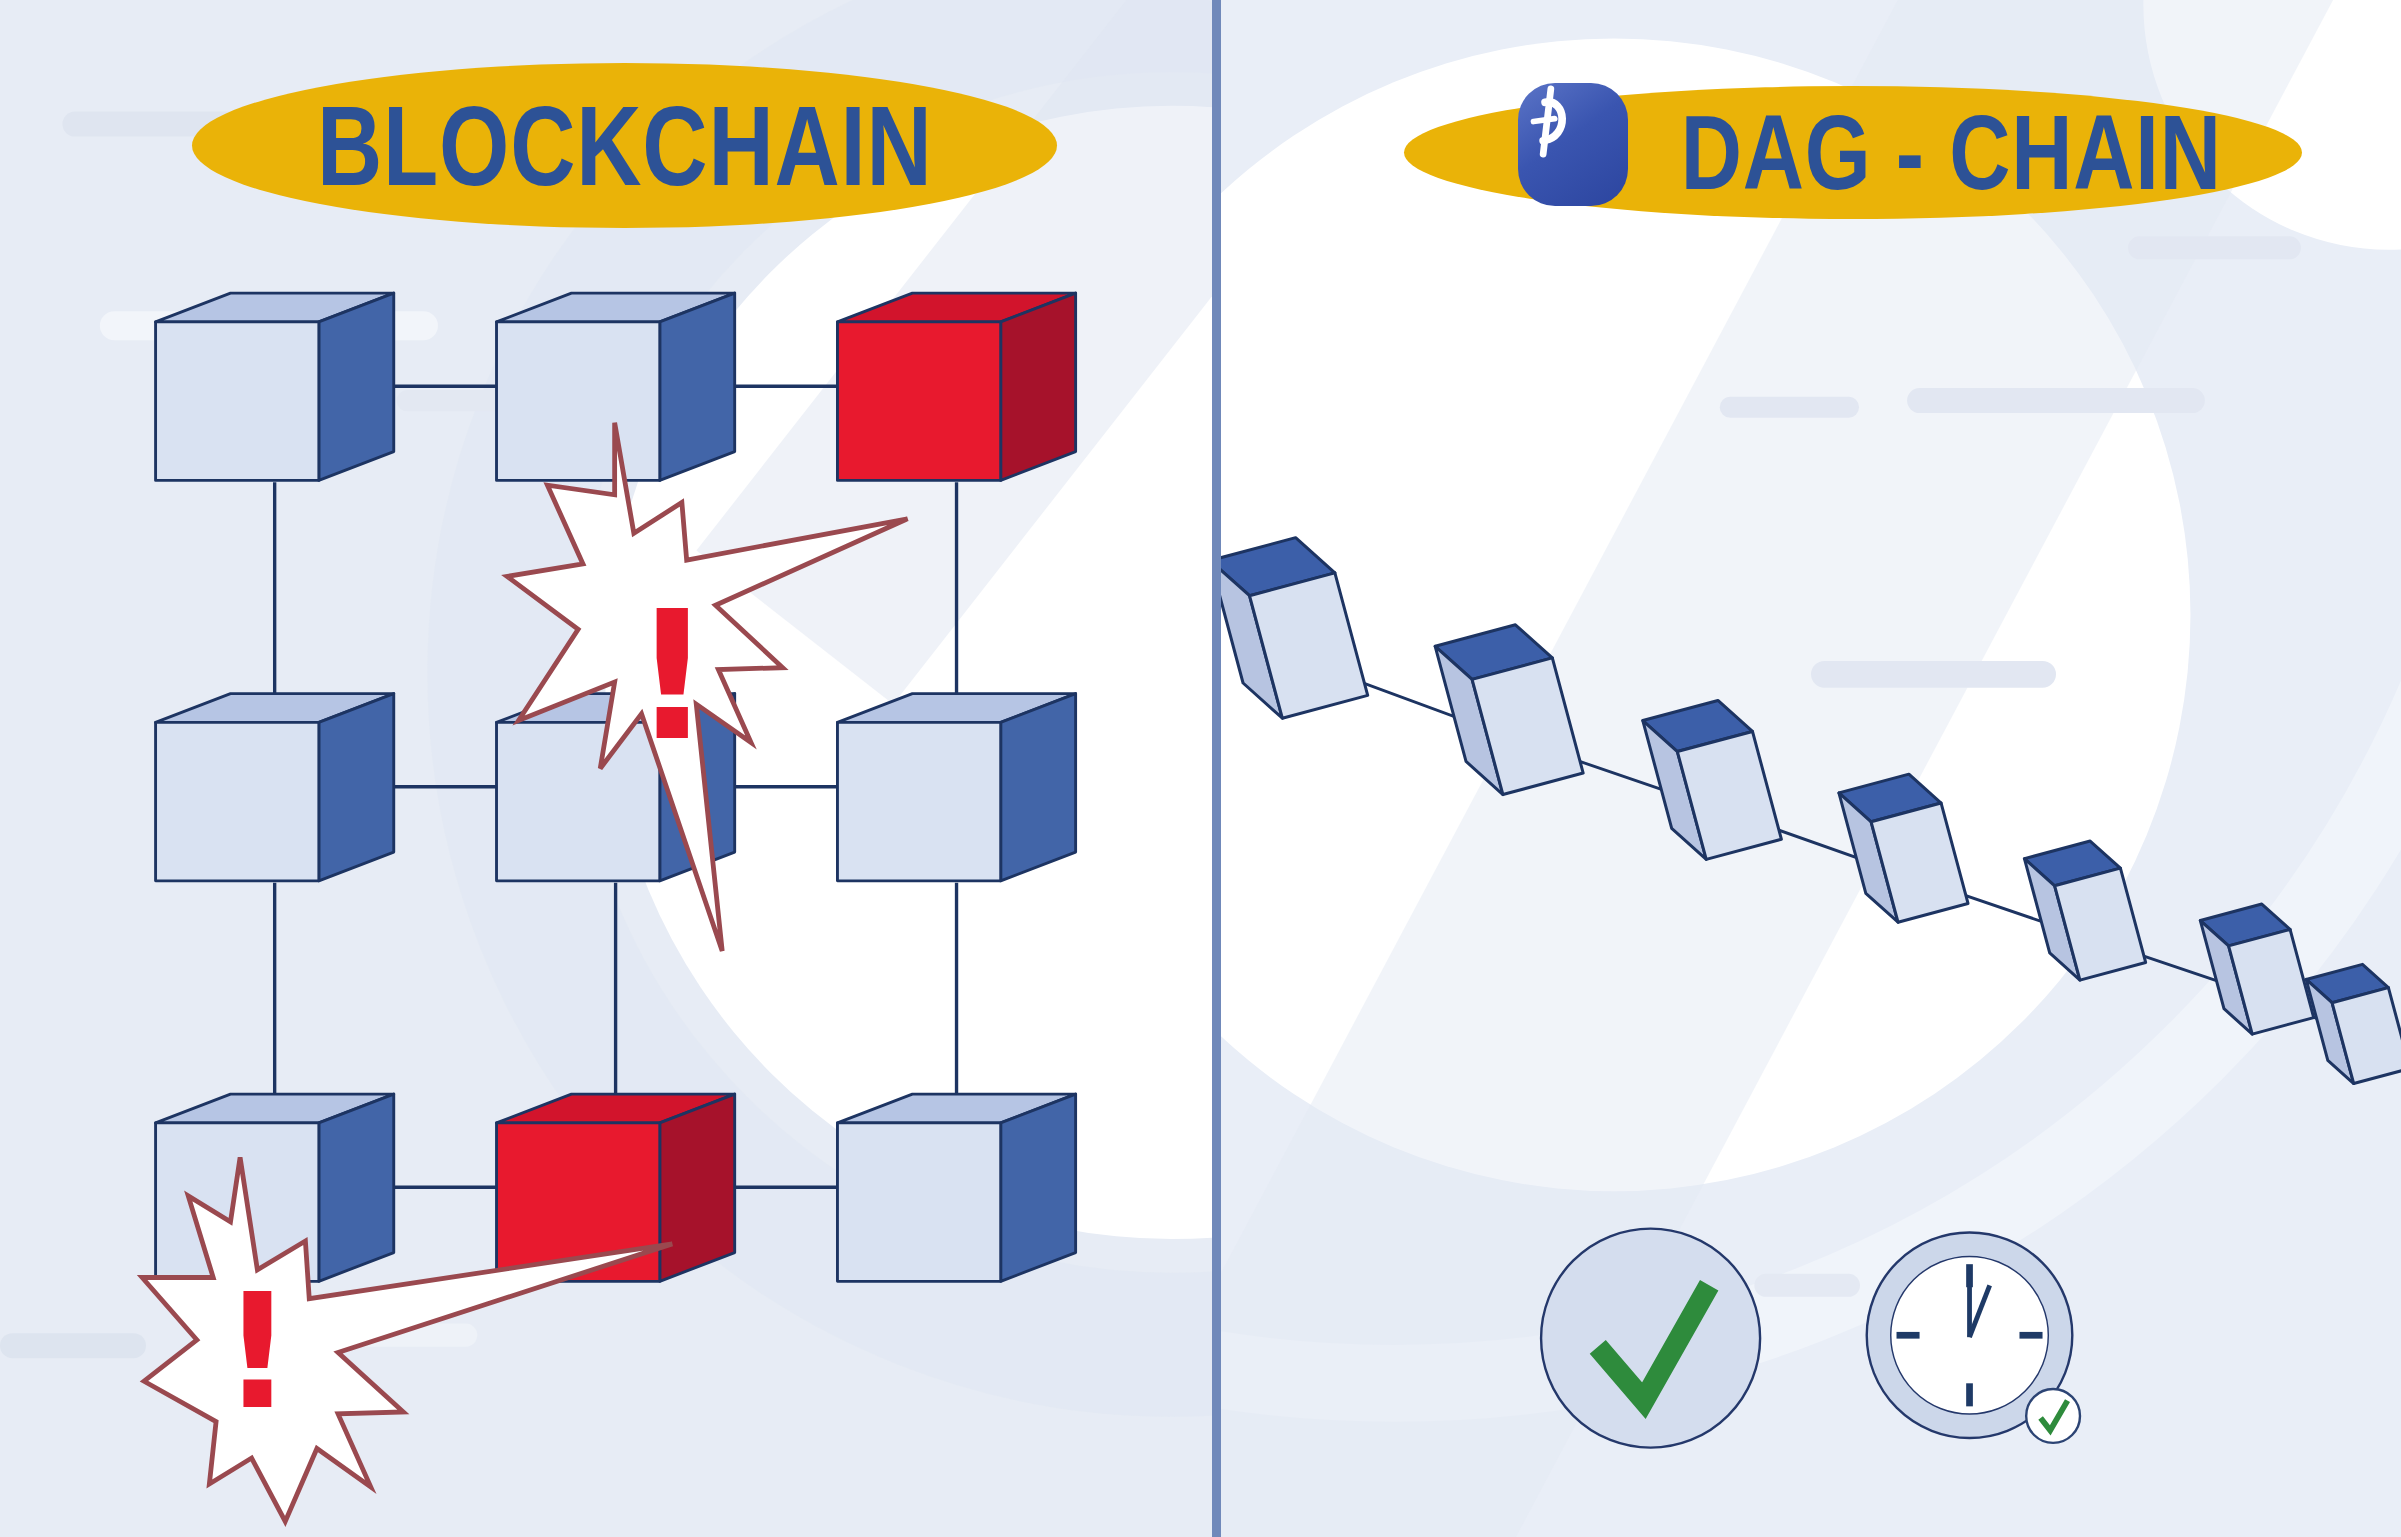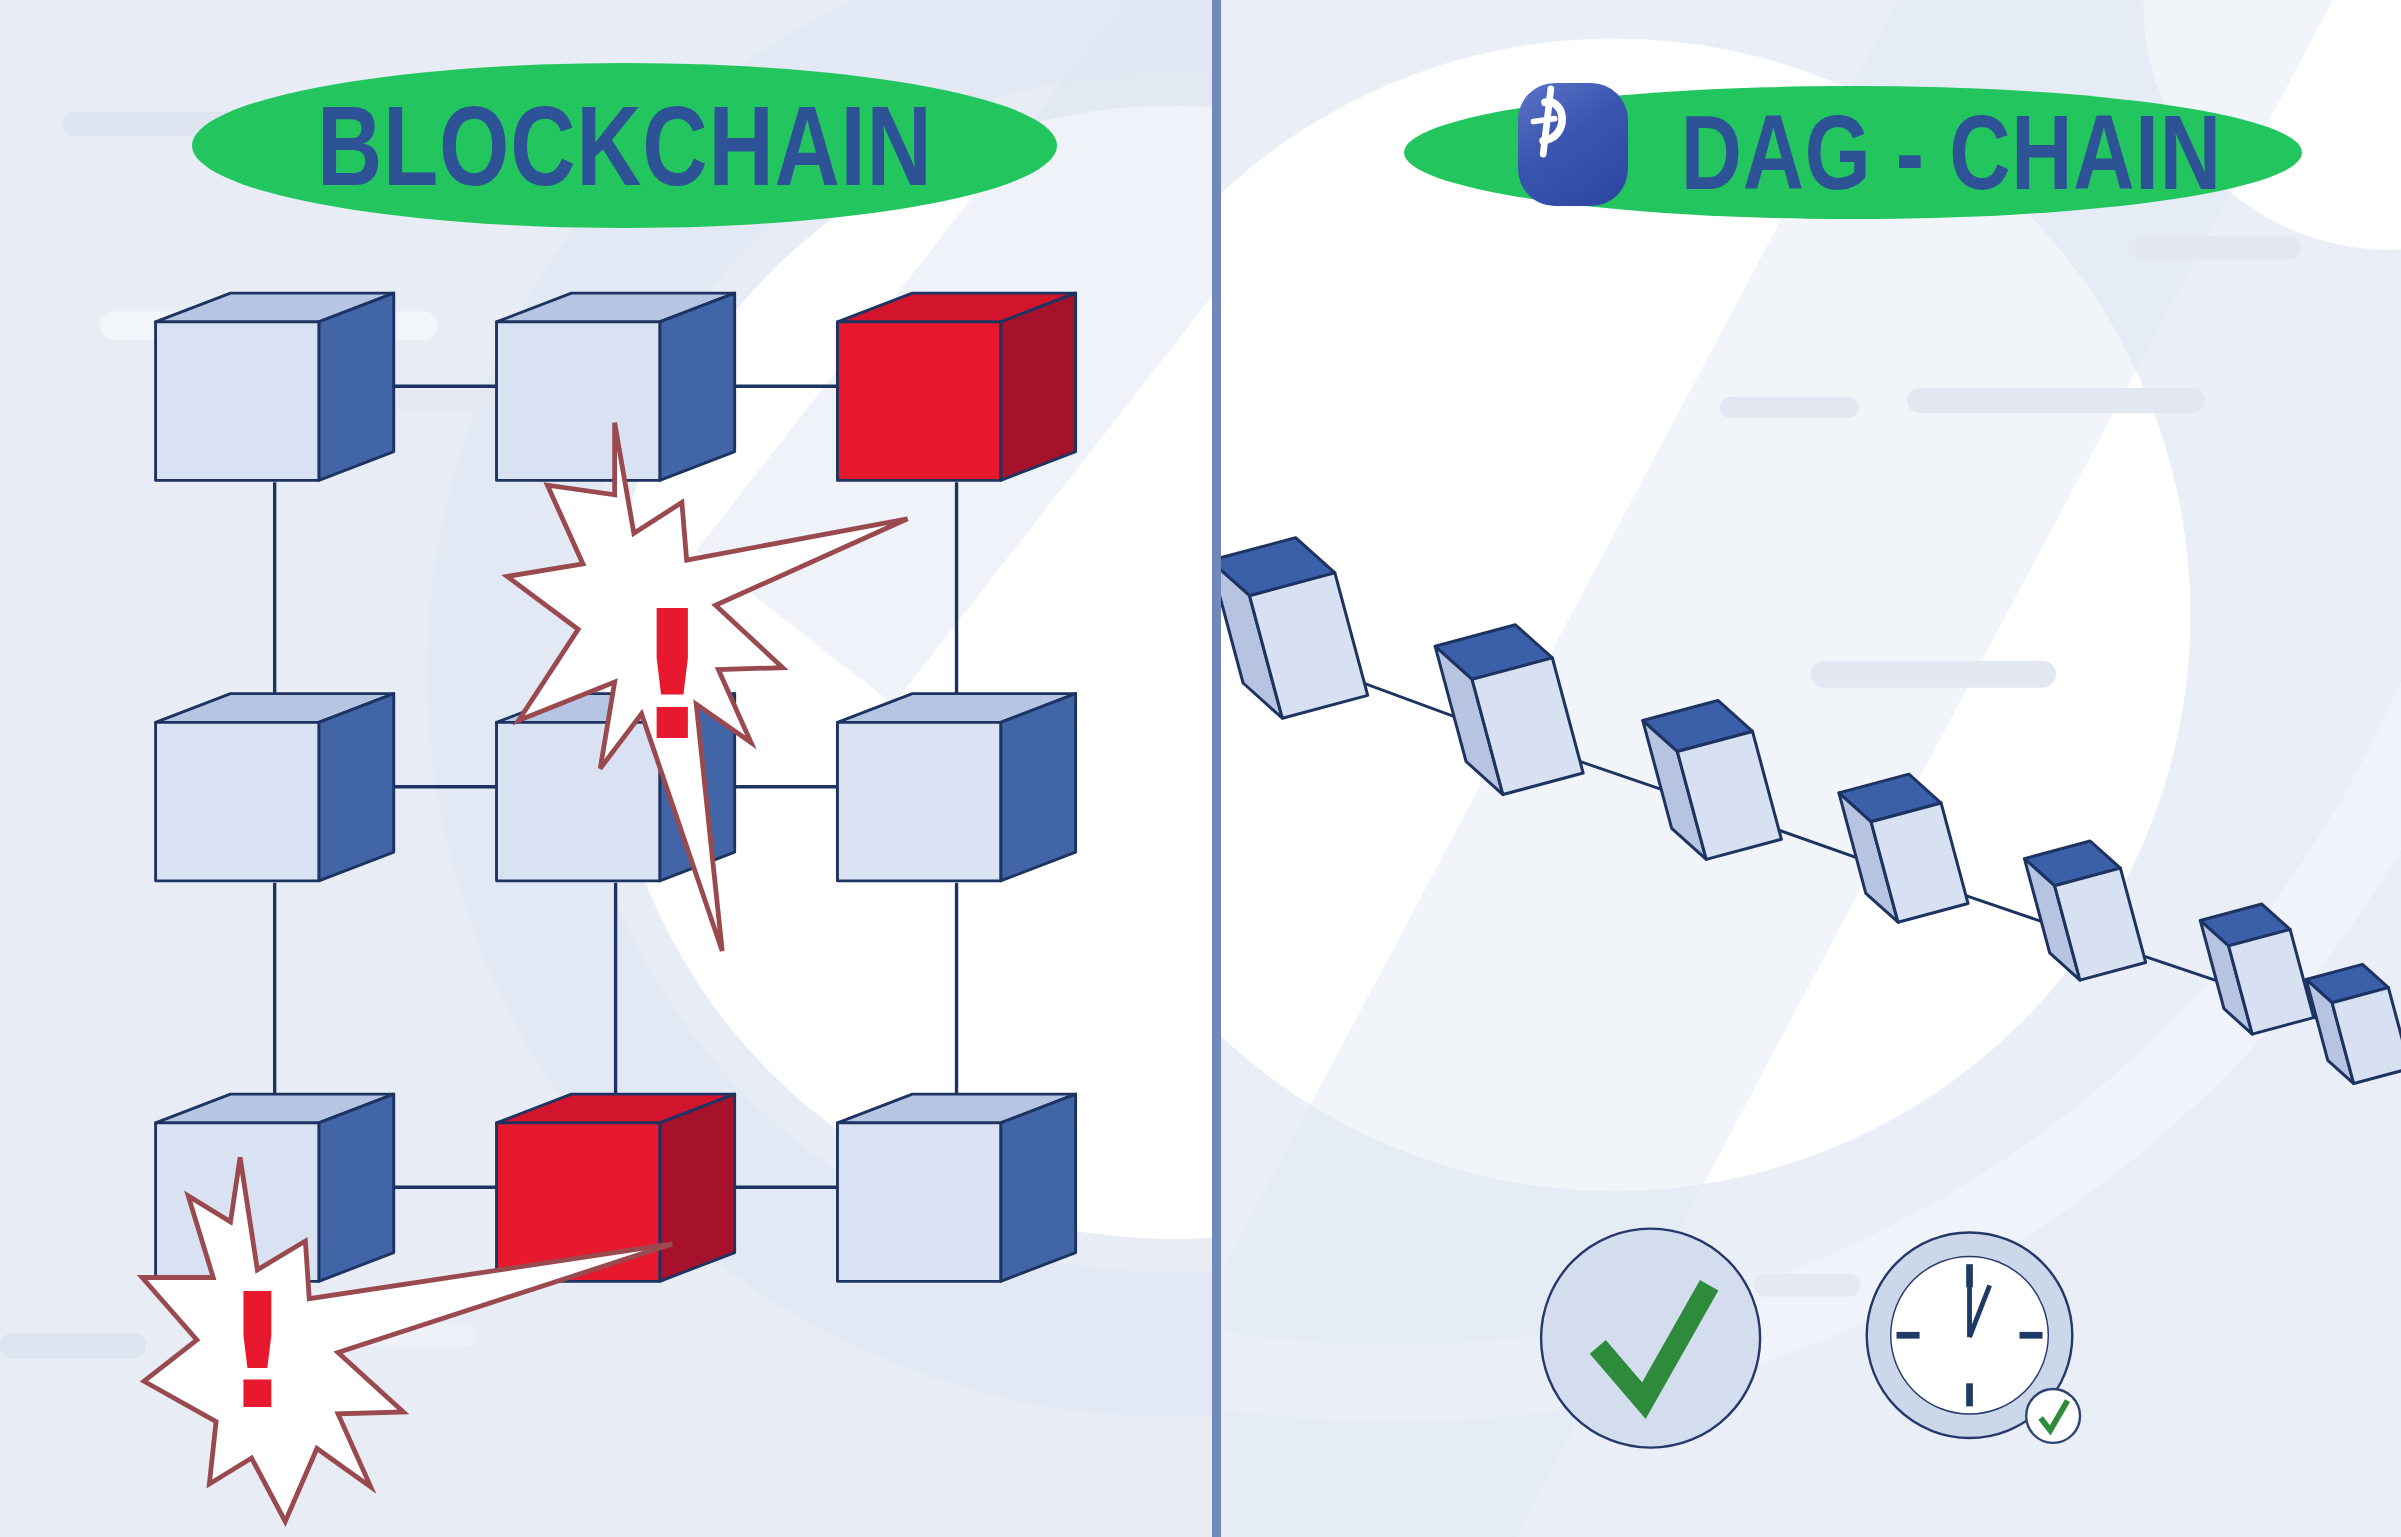--- a/index.html
+++ b/index.html
@@ -6,21 +6,21 @@
   #canvas{position:relative;width:2402px;height:1537px;overflow:hidden;
           font-family:"Liberation Sans",sans-serif;background:#e7ecf5;}
   .pane{position:absolute;top:0;height:1537px;overflow:hidden;}
   #pane-left{left:0;width:1212px;}
   #pane-right{left:1221px;width:1181px;background:#e9eef7;}
   #divider{position:absolute;left:1212px;top:0;width:8.6px;height:1537px;background:#7089ba;}
   svg{position:absolute;left:0;top:0;display:block;}
   .cb{--f:#d9e2f2;--t:#b6c5e4;--s:#4265a8;}
   .cr{--f:#e8192e;--t:#d2142c;--s:#a6122b;}
   .dg{--t:#3c5fa9;--f:#d8e1f1;--s:#b7c4e1;}
-  .oval{position:absolute;background:#22c55e;border-radius:50%;display:flex;align-items:center;justify-content:center;}
+  .oval{position:absolute;background:#eab308;border-radius:50%;display:flex;align-items:center;justify-content:center;}
   #oval-left{left:192px;top:63px;width:865px;height:165px;}
   #oval-right{left:183px;top:86px;width:898px;height:133px;}
   .big-title{font-weight:700;color:#2d5296;transform:scaleX(0.8);display:inline-block;
              white-space:nowrap;letter-spacing:1px;}
   #title-left-text{font-size:113px;}
   #title-right-box{position:absolute;left:432px;top:86px;width:596px;height:133px;
                    display:flex;align-items:center;justify-content:center;}
   #title-right-text{font-size:106px;}
   #dag-icon{position:absolute;left:297px;top:83px;width:110px;height:123px;border-radius:37px;
             background:linear-gradient(145deg,#5b74c7 0%,#3a55b0 45%,#2c459f 100%);

